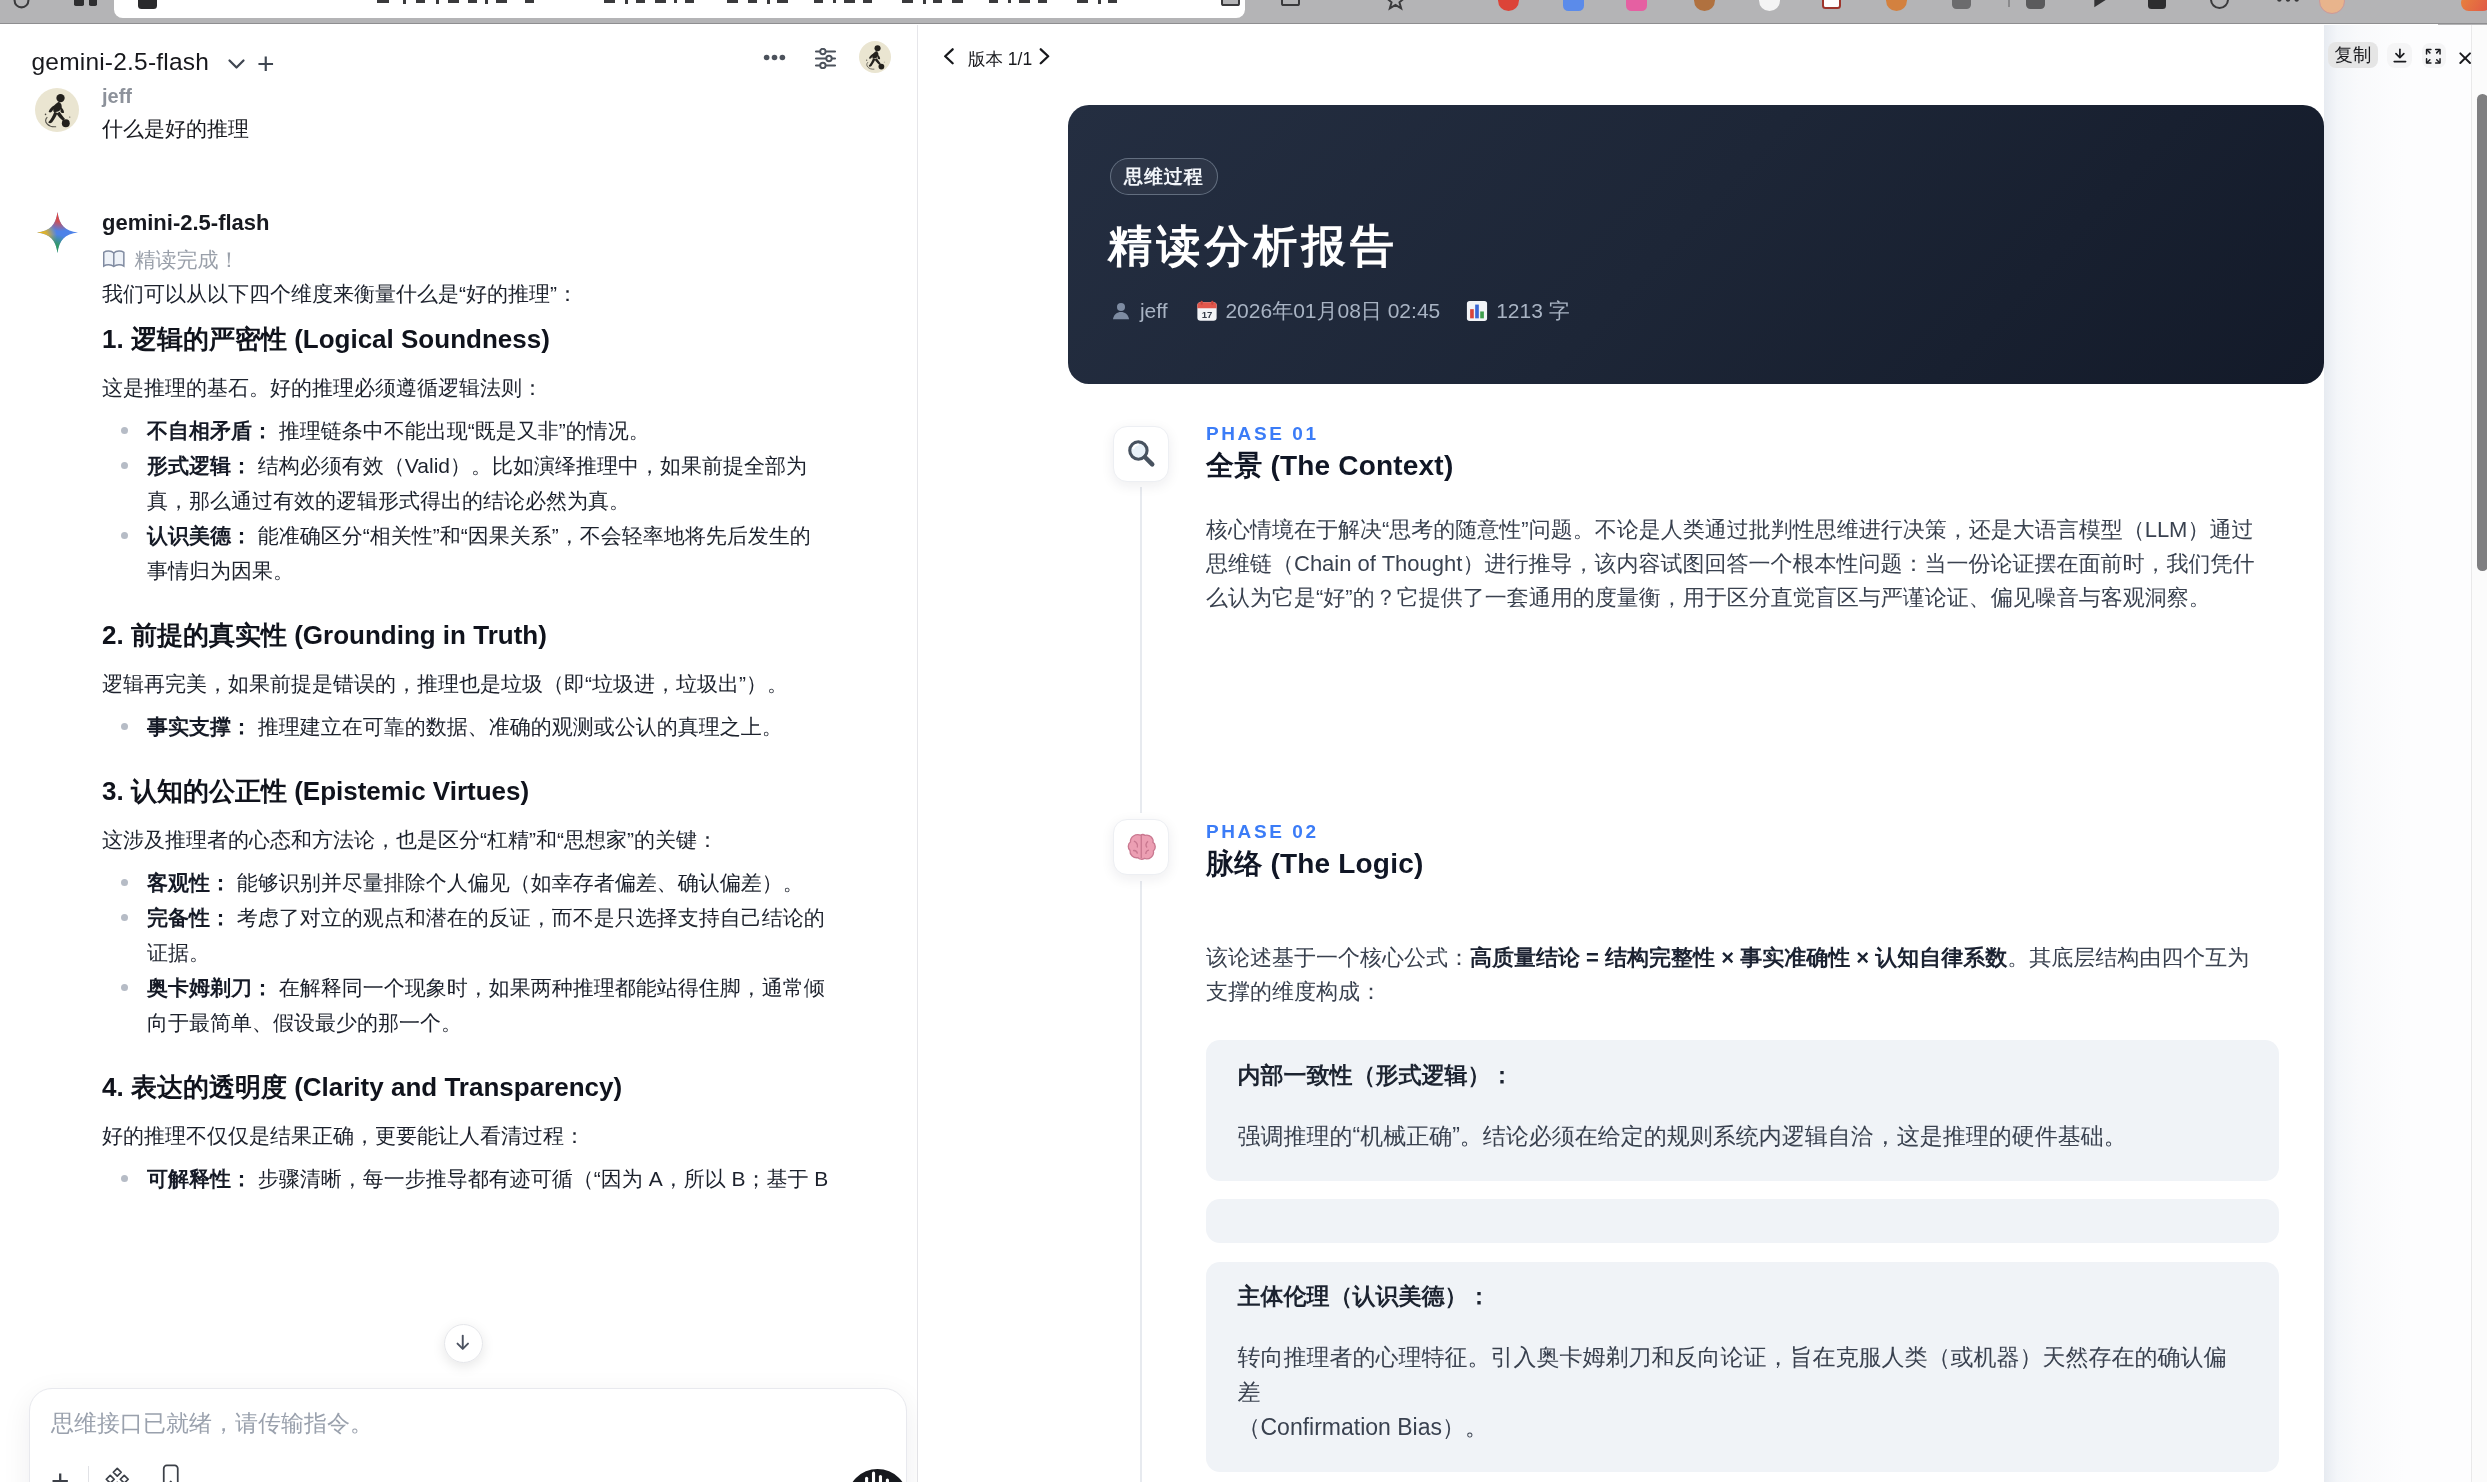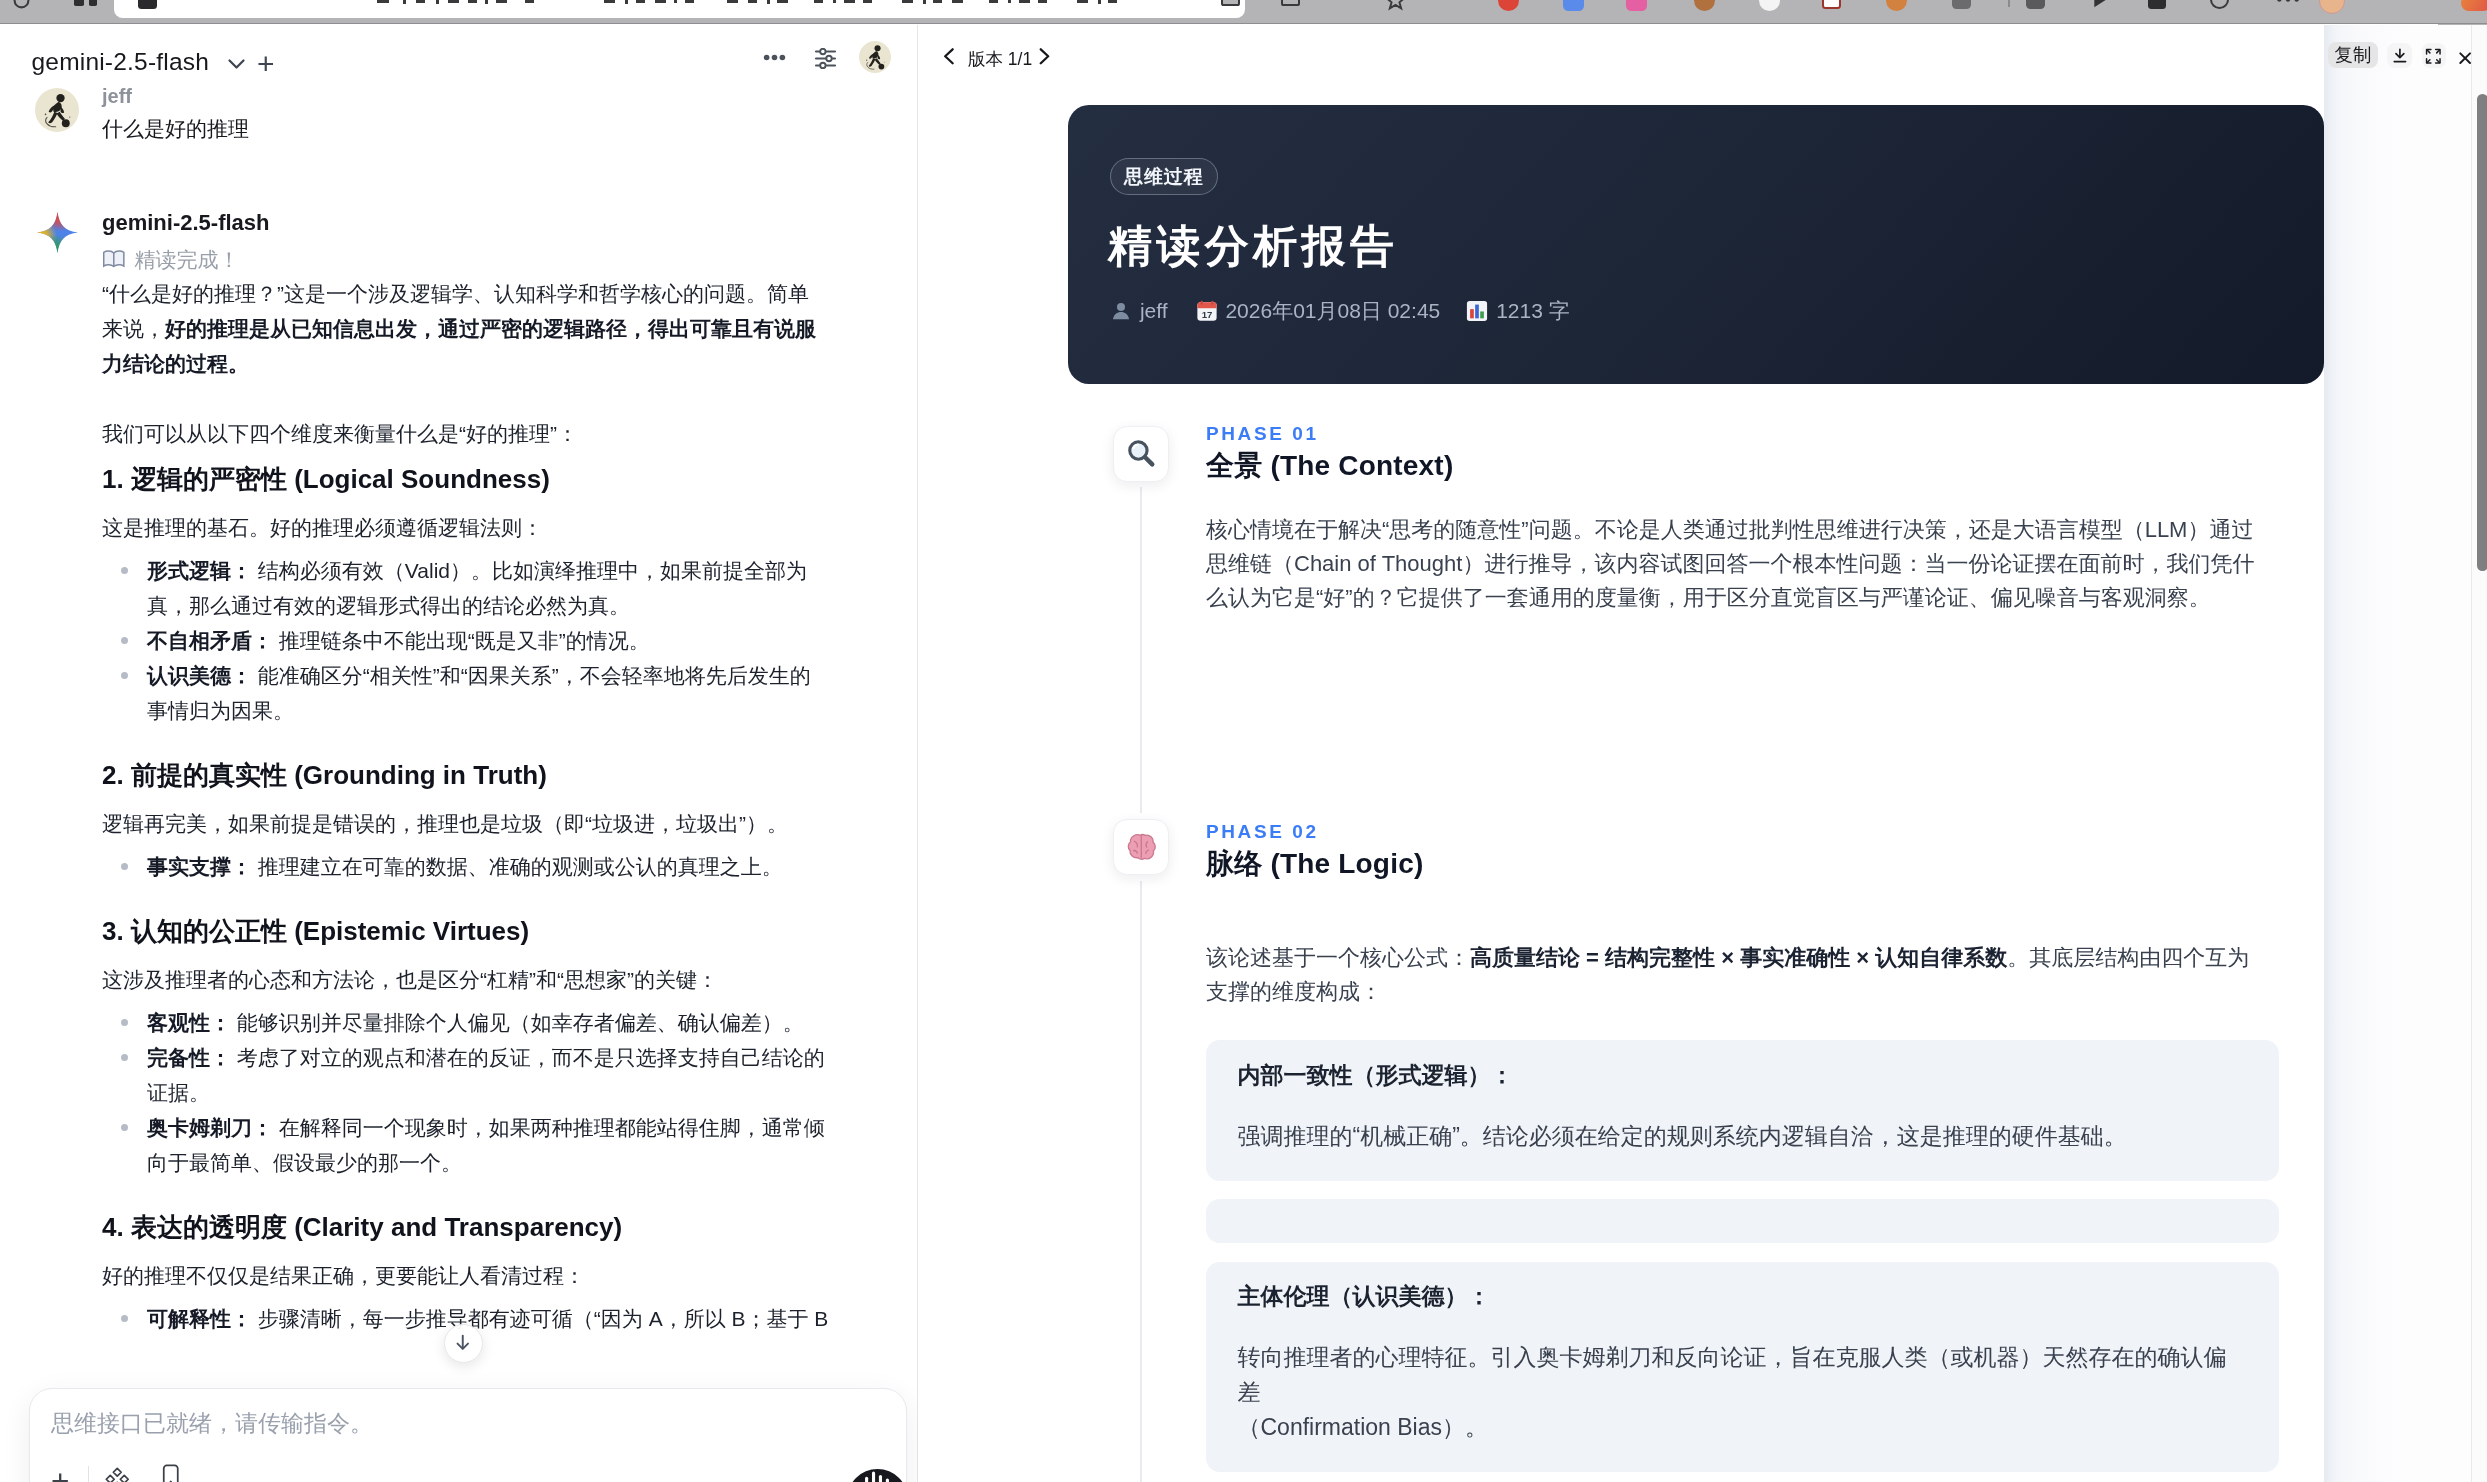--- a/index.html
+++ b/index.html
@@ -228,27 +228,26 @@
         </g>
       </svg>
     </div>
   <div class="abs nw" style="left:102px;top:185px;font-size:22px;font-weight:700;color:#17191f;">gemini-2.5-flash</div>
   <div class="abs nw" style="left:102px;top:221px;font-size:21px;color:#9aa0aa;text-align:right;"><svg width="23.6" height="21" viewBox="0 0 27 24" style="display:inline-block;vertical-align:-3.5px" fill="#eef2f8" stroke="#7f8aa0" stroke-width="1.7">
         <path d="M13.5 4.5 C10.5 1.8 5 1.8 2 3.8 V19.5 C5 17.5 10.5 17.5 13.5 20 C16.5 17.5 22 17.5 25 19.5 V3.8 C22 1.8 16.5 1.8 13.5 4.5 Z"></path>
         <line x1="13.5" y1="4.5" x2="13.5" y2="20"></line>
       </svg><span style="margin-left:8.8px;">精读完成！</span></div>
 
   <div class="chat-body">
-    <p>“什么是好的推理？”这是一个涉及逻辑学、认知科学和哲学核心的问题。简单<br>来说，<b>好的推理是从已知信息出发，通过严密的逻辑路径，得出可靠且有说服<br>力结论的过程。</b></p>
     <p>我们可以从以下四个维度来衡量什么是“好的推理”：</p>
     <h3>1. 逻辑的严密性 (Logical Soundness)</h3>
     <p>这是推理的基石。好的推理必须遵循逻辑法则：</p>
     <ul>
+      <li><b>不自相矛盾：</b> 推理链条中不能出现“既是又非”的情况。</li>
       <li><b>形式逻辑：</b> 结构必须有效（Valid）。比如演绎推理中，如果前提全部为<br>真，那么通过有效的逻辑形式得出的结论必然为真。</li>
-      <li><b>不自相矛盾：</b> 推理链条中不能出现“既是又非”的情况。</li>
       <li><b>认识美德：</b> 能准确区分“相关性”和“因果关系”，不会轻率地将先后发生的<br>事情归为因果。</li>
     </ul>
     <h3>2. 前提的真实性 (Grounding in Truth)</h3>
     <p>逻辑再完美，如果前提是错误的，推理也是垃圾（即“垃圾进，垃圾出”）。</p>
     <ul>
       <li><b>事实支撑：</b> 推理建立在可靠的数据、准确的观测或公认的真理之上。</li>
     </ul>
     <h3>3. 认知的公正性 (Epistemic Virtues)</h3>
     <p>这涉及推理者的心态和方法论，也是区分“杠精”和“思想家”的关键：</p>
     <ul>

